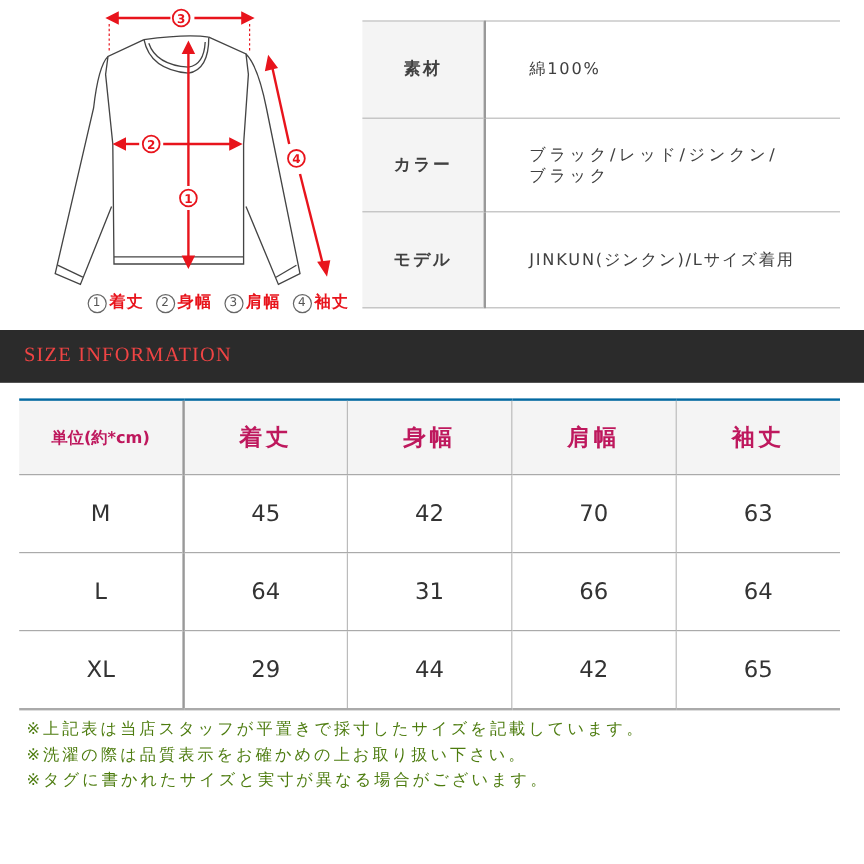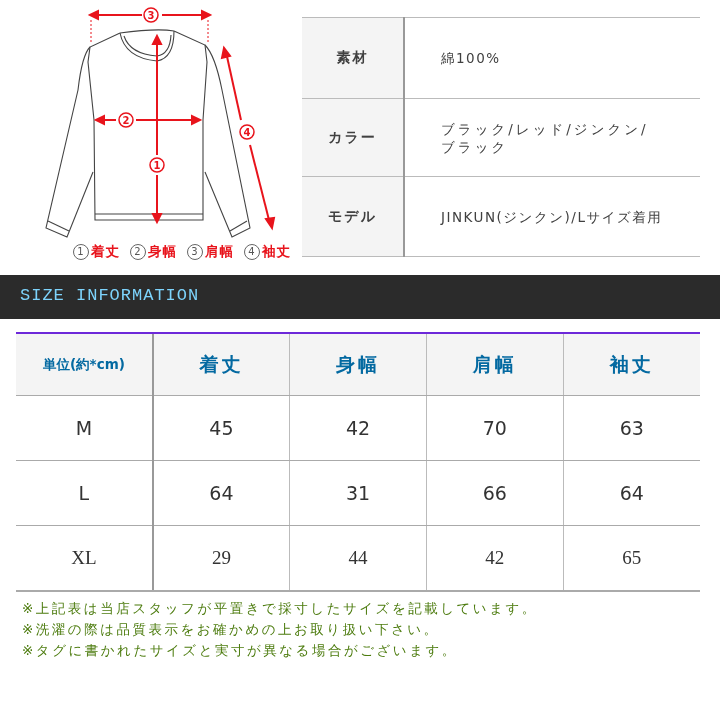--- a/index.html
+++ b/index.html
@@ -10,29 +10,29 @@
             color:#e8141c; font-size:13.5px; font-weight:bold; letter-spacing:1px; white-space:nowrap;
             display:flex; gap:10px;margin-left:33px; }
   .legend span.num { display:inline-block; width:14px; height:14px; border:1px solid #666; border-radius:50%;
             color:#555; font-size:10px; line-height:14px; text-align:center; font-weight:normal; margin-right:2px; vertical-align:1px;}
   .spec { position:absolute; left:302px; top:17px; width:398px; border-collapse:collapse; }
   .spec td { border-top:1px solid #bbb; border-bottom:1px solid #bbb; font-size:13.5px; color:#404040; }
   .spec td.k { width:99px; background:#f4f4f4; border-right:2px solid #999; text-align:center; font-weight:bold; font-size:14px; letter-spacing:2px; }
   .spec td.v { padding-left:36px; letter-spacing:1.5px; line-height:18px; }
   .spec td.v.kana { letter-spacing:3px; }
   .banner { position:absolute; left:0; top:275px; width:720px; height:44px; background:#2b2b2b; }
-  .banner span { position:absolute; left:20px; top:11px; color:#7dd3fc; font-size:17px; letter-spacing:1px; font-family:Liberation Mono, monospace; }
+  .banner span { position:absolute; left:20px; top:11px; color:#ef4444; font-size:17px; letter-spacing:1px; font-family:Liberation Serif, serif; }
   .size { position:absolute; left:16px; top:332px; width:684px; border-collapse:collapse; table-layout:fixed; }
   .size th, .size td { text-align:center; border-top:1px solid #aaa; border-bottom:1px solid #aaa; }
-  .size th { background:#f4f4f4; height:59px; font-size:19px; font-weight:bold; color:#0369a1; letter-spacing:3px; border-top:2px solid #6d28d9; }
+  .size th { background:#f4f4f4; height:59px; font-size:19px; font-weight:bold; color:#be185d; letter-spacing:3px; border-top:2px solid #0369a1; }
   .size th.unit { font-size:13.5px; letter-spacing:0; }
   .size td { height:62px; font-size:19px; color:#333; }
   .size th + th, .size td + td { border-left:1px solid #bbb; }
   .size th:first-child + th, .size td:first-child + td { border-left:2px solid #999; }
-  .size tr:last-child td { border-bottom:2px solid #aaa;font-family:Liberation Serif, serif; }
+  .size tr:last-child td { border-bottom:2px solid #aaa; }
   .notes { position:absolute; left:22px; top:598px; font-size:13.5px; line-height:21px; color:#4d7c0f; letter-spacing:2.5px; }
 </style>
 </head>
 <body>
 
 <div class="diagram">
   <svg width="300" height="270" viewBox="0 0 300 270">
     <g fill="none" stroke="#444" stroke-width="1.1">
 
       <path d="M120 33 Q157 28 174 31"></path>

